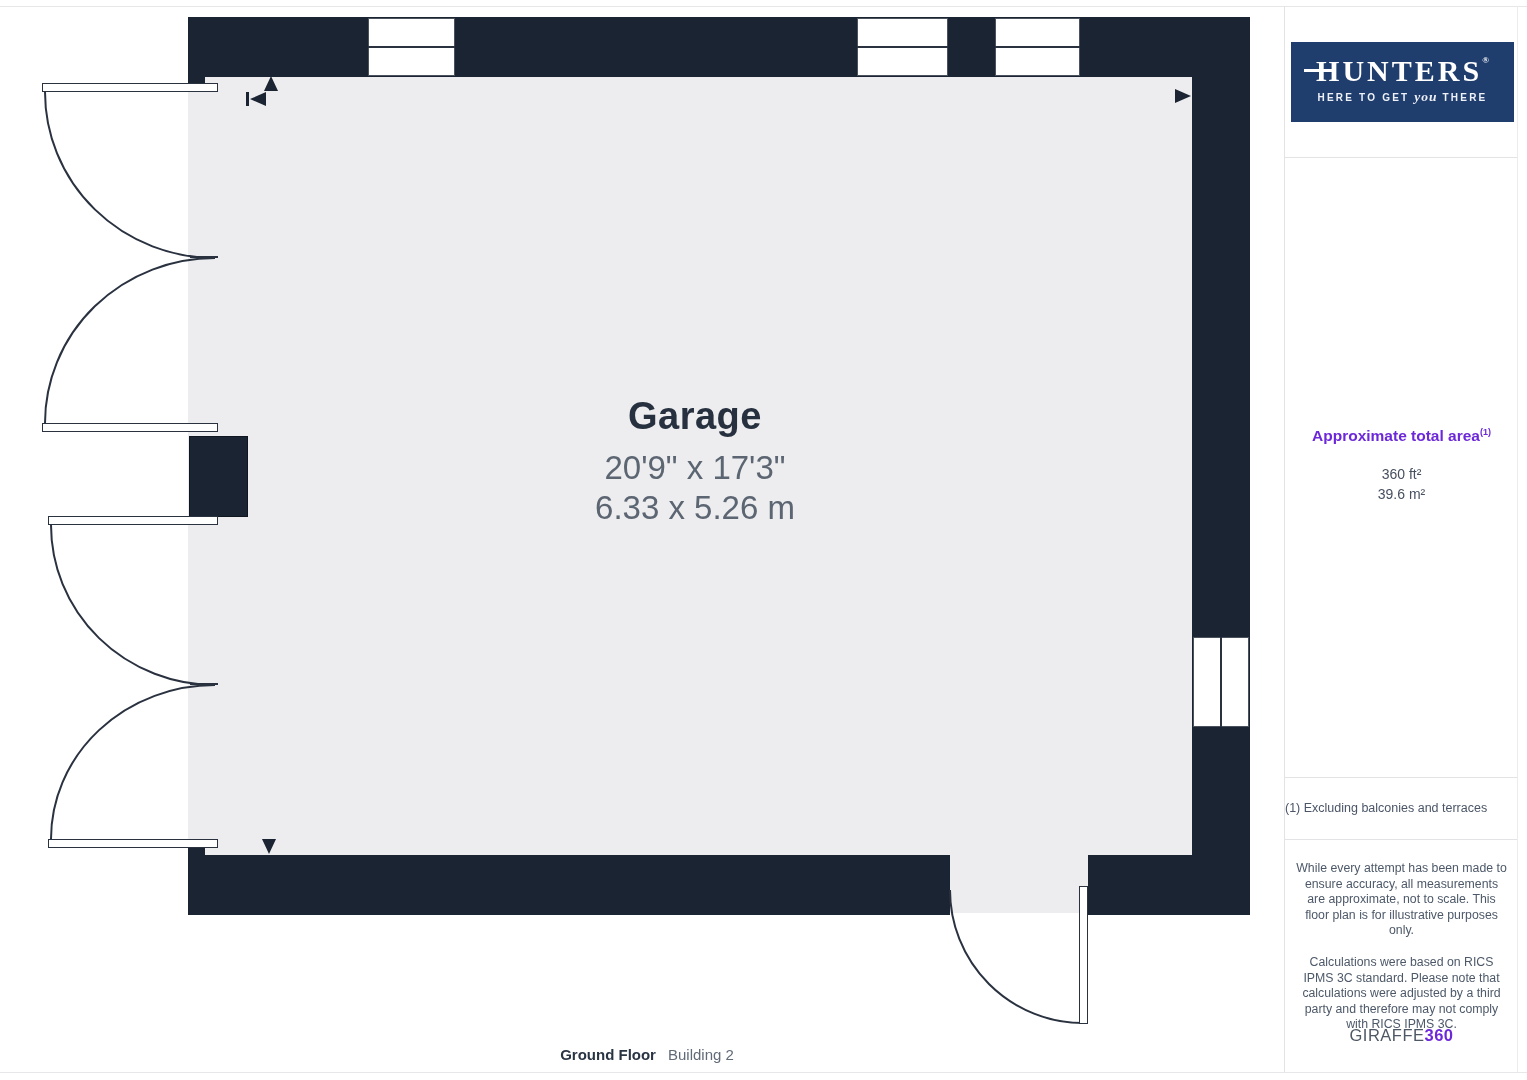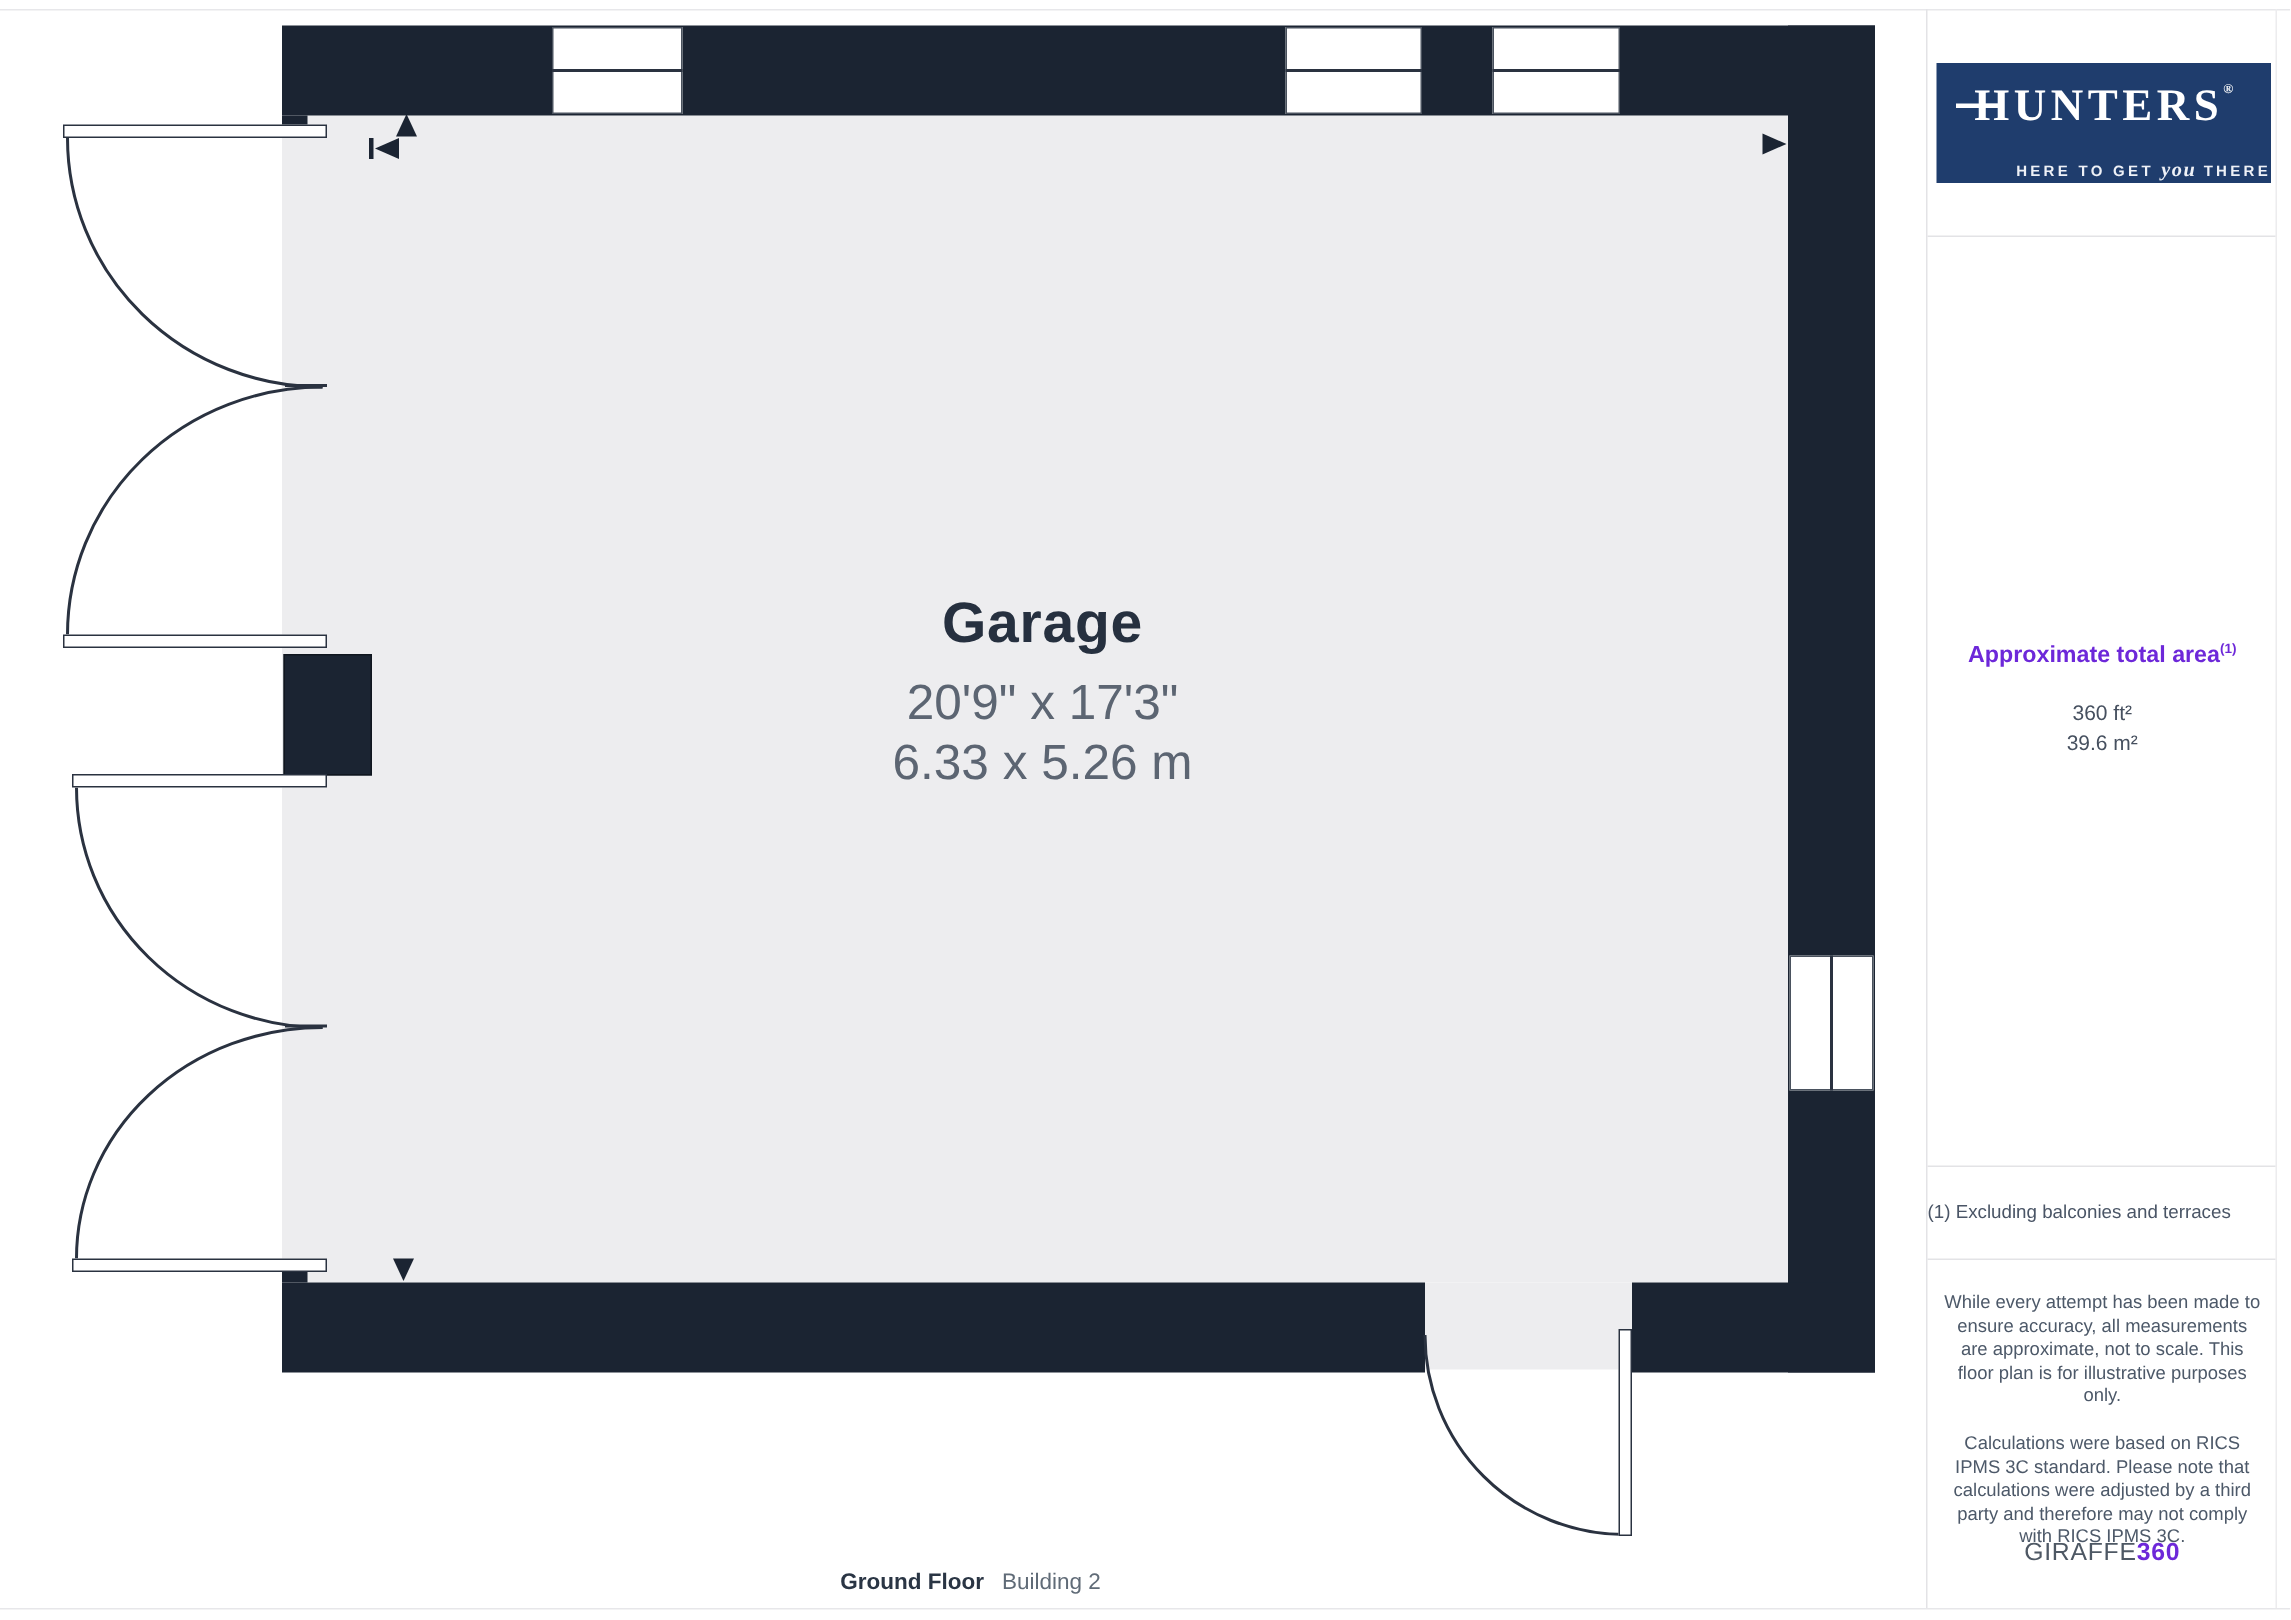--- a/index.html
+++ b/index.html
@@ -39,21 +39,21 @@
   
   .floor-label { position:absolute; left:647px; top:1046px; transform:translateX(-50%); white-space:nowrap; font-size:15px; }
   .floor-label .primary { font-weight:bold; color:#2a3544; }
   .floor-label .secondary { color:#606b77; margin-left:12px; }
 
   
   .logo-box { position:absolute; left:1291px; top:42px; width:223px; height:80px; background:#1f3d6d; text-align:center; }
   .logo-brand { position:relative; display:inline-block; margin-top:12px; font-family:"Liberation Serif", serif; font-weight:bold; font-size:30px; letter-spacing:3px; color:#ffffff; line-height:1.1; }
   .logo-brand sup { font-size:9px; letter-spacing:0; vertical-align:18px; }
   .logo-crossbar { position:absolute; left:-12px; top:15px; width:32px; height:3px; background:#ffffff; }
-  .logo-tagline { margin-top:18px; font-size:10px; font-weight:bold; letter-spacing:2.2px; color:#eef1f7;text-align:right; }
+  .logo-tagline { margin-top:2px; font-size:10px; font-weight:bold; letter-spacing:2.2px; color:#eef1f7; }
   .logo-tagline .you { font-family:"Liberation Serif", serif; font-style:italic; font-weight:bold; font-size:13.5px; letter-spacing:1px; text-transform:none; }
 
   .area-block { position:absolute; left:1285px; top:427px; width:233px; text-align:center; }
   .area-title { font-size:15.5px; font-weight:bold; color:#6d28d9; }
   .area-title sup { font-size:9px; }
   .area-val { font-size:14px; color:#46505f; line-height:20px; }
   .area-vals { margin-top:19px; }
 
   .footnote { position:absolute; left:1285px; top:801px; width:233px; text-align:left; font-size:12.5px; color:#4a5566; }
 

